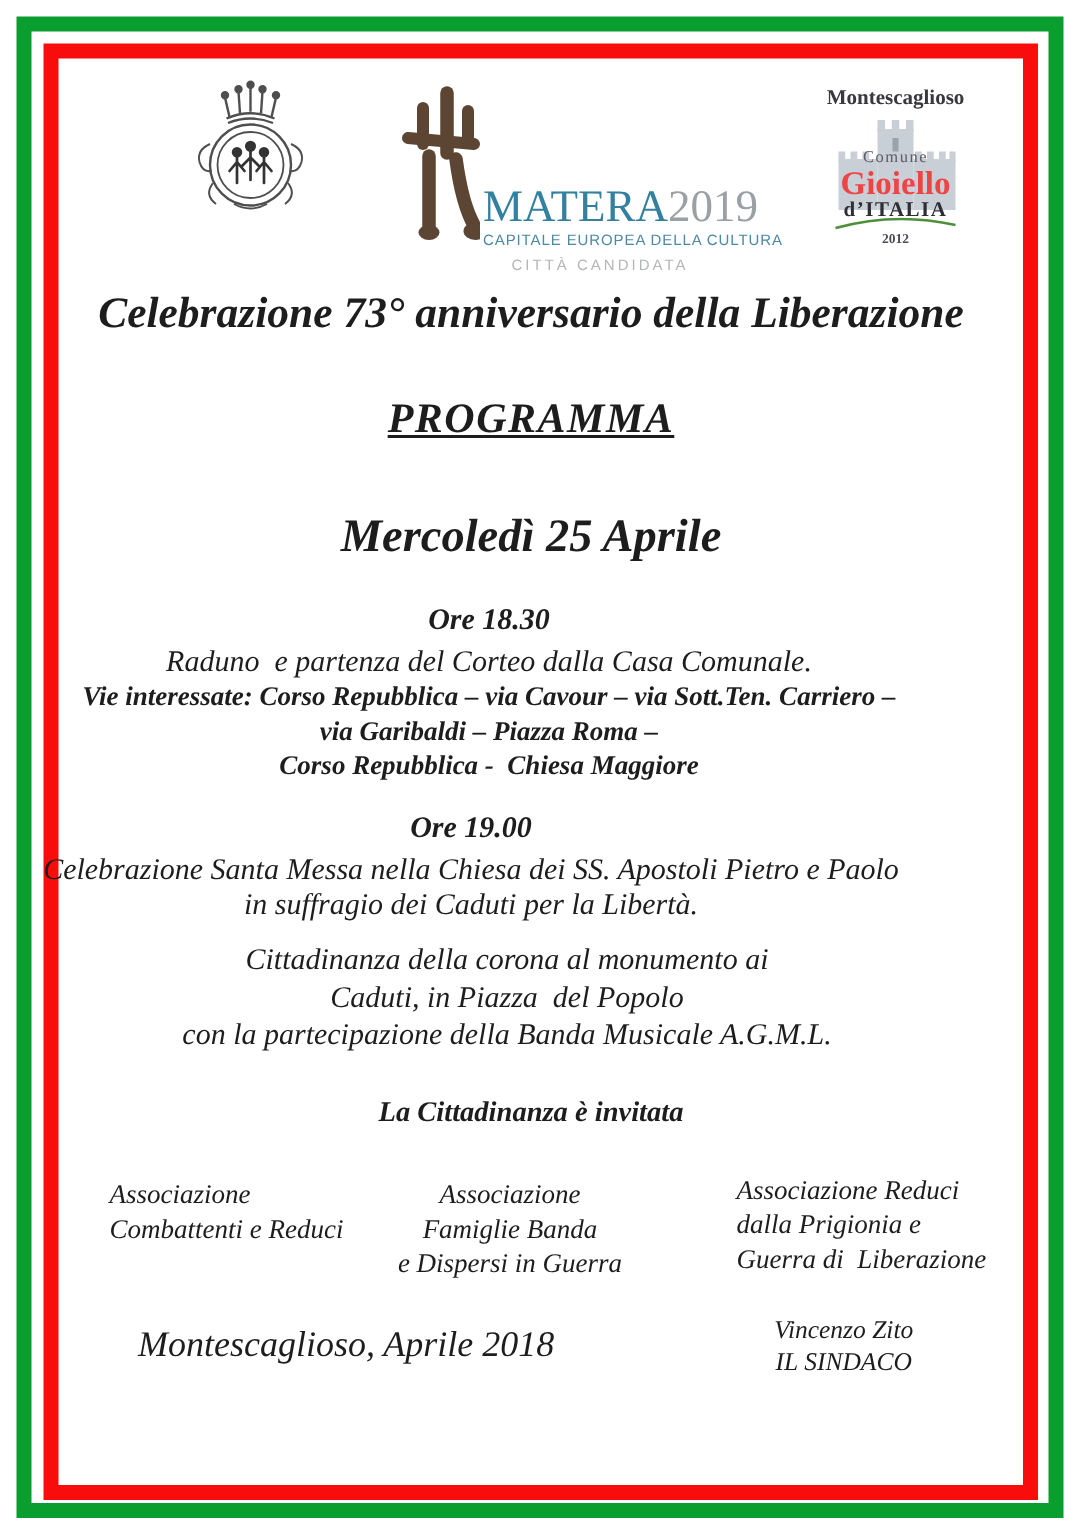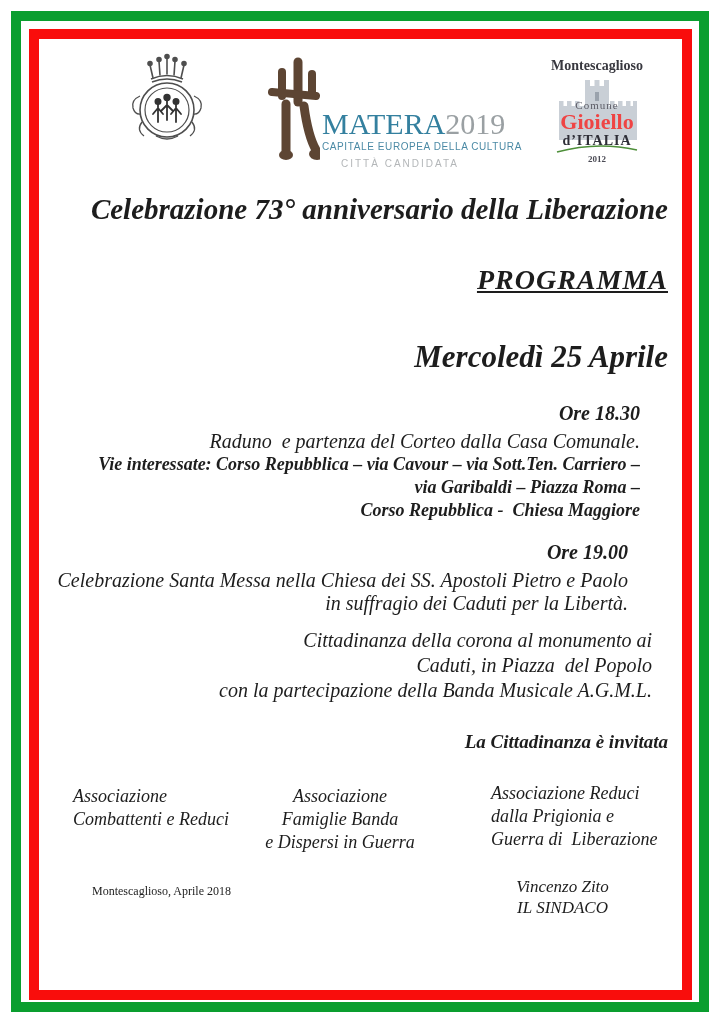--- a/index.html
+++ b/index.html
@@ -1,48 +1,48 @@
 <!DOCTYPE html>
 <html><head>
 <meta charset="utf-8">
 <style>
   html,body{margin:0;padding:0;}
   body{width:720px;height:1024px;background:#ffffff;font-family:"Liberation Serif",serif;color:#1d1d1d;}
   .page{position:relative;width:720px;height:1024px;background:#fff;overflow:hidden;}
   .abs{position:absolute;}
   .border-green{position:absolute;left:11px;top:11px;right:11px;bottom:12px;border:10px solid #0a9e2f;}
   .border-red{position:absolute;left:29px;top:29px;right:28px;bottom:24px;border:10px solid #f90d0c;}
-  .centered{left:40px;right:52px;text-align:right;}
+  .centered{left:40px;right:52px;text-align:center;}
   .pre{white-space:pre-wrap;}
 
   .doc-title{top:193px;font-size:29px;font-weight:bold;font-style:italic;}
   .programma{top:264px;font-size:28px;font-weight:bold;font-style:italic;text-decoration:underline;letter-spacing:1px;}
   .date-h{top:339px;font-size:31px;font-weight:bold;font-style:italic;}
 
   .sec{line-height:23px;font-size:20px;}
   .sec .sec-h{font-size:20px;font-weight:bold;font-style:italic;margin-bottom:5px;}
   .sec .ln{font-style:italic;}
   .sec .ln-b{font-style:italic;font-weight:bold;font-size:18px;}
   .sec1{top:402px;transform:translateX(-28px);}
   .sec2{top:541px;transform:translateX(-40px);}
   .sec3{top:628px;transform:translateX(-16px);line-height:25px;}
   .invito{top:731px;font-size:19px;font-weight:bold;font-style:italic;}
 
   .assoc{font-size:18px;line-height:23px;font-style:italic;}
   .assoc-1{left:73px;top:785px;text-align:left;}
   .assoc-2{left:240px;top:785px;width:200px;text-align:center;}
   .assoc-3{left:491px;top:782px;text-align:left;}
 
-  .place-date{left:92px;top:884px;font-size:12px;}
+  .place-date{left:92px;top:884px;font-size:24px;font-style:italic;}
   .sindaco{left:480px;top:876px;width:165px;text-align:center;font-style:italic;font-size:17px;line-height:21px;}
 
   
   .crest{left:120px;top:52px;width:94px;height:96px;}
   .matera{left:268px;top:56px;width:210px;height:120px;}
-  .matera-text{position:absolute;left:54px;top:54px;width:156px;}
+  .matera-text{position:absolute;left:54px;top:68px;width:156px;}
   .matera-word{font-size:30px;letter-spacing:0px;line-height:28px;white-space:nowrap;}
   .matera-name{color:#34809f;}
   .matera-year{color:#9aa0a3;}
   .matera-sub{font-family:"Liberation Sans",sans-serif;font-size:10px;letter-spacing:0.6px;color:#4b8aa5;margin-top:3px;white-space:nowrap;}
   .matera-tag{font-family:"Liberation Sans",sans-serif;font-size:10px;letter-spacing:2px;color:#b3b6b8;margin-top:6px;text-align:center;}
   .gioiello{left:531px;top:58px;width:132px;height:100px;text-align:center;}
   .gio-town{font-size:14px;font-weight:bold;color:#38383f;}
   .gio-castle{position:absolute;left:16px;top:20px;}
   .gio-stack{position:absolute;left:0;top:42px;width:132px;text-align:center;}
   .gio-comune{font-size:11px;font-weight:normal;color:#5c5c66;letter-spacing:1px;line-height:11px;}

